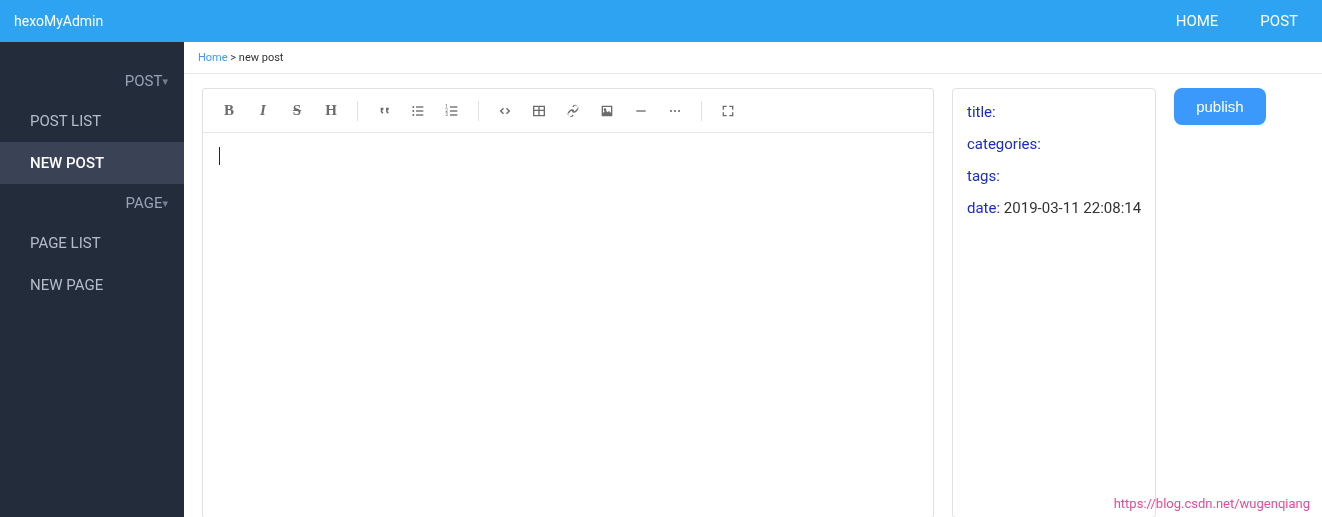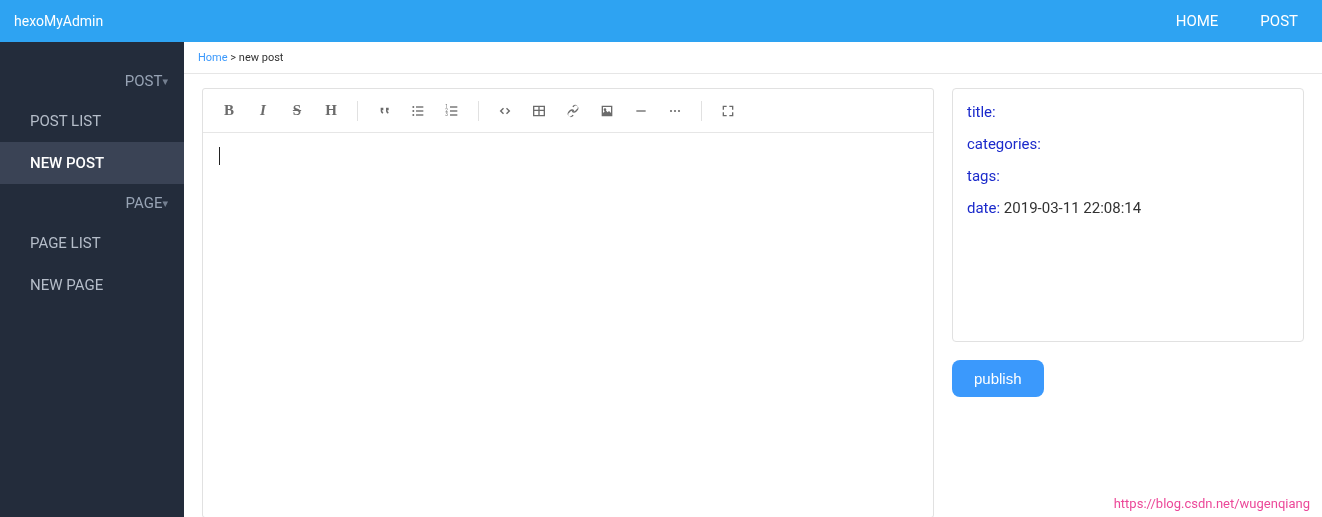--- a/index.html
+++ b/index.html
@@ -101,21 +101,21 @@
     padding: 14px 16px;
     outline: none;
     font-size: 15px;
   }
   .cursor-line {
     width: 1px; height: 18px; background: #222;
     animation: blink 1s step-end infinite;
   }
   @keyframes blink { 50% { opacity: 0; } }
   
-  .side-right { width: 352px; display: flex; flex-direction: column; gap: 18px; }
+  .side-right { width: 352px; display: flex; flex-direction: row; gap: 18px; }
   .meta-card {
     border: 1px solid #e1e1e1;
     border-radius: 4px;
     background: #fff;
     padding: 14px 14px 110px 14px;
     font-size: 15px;
   }
   .meta-row { margin-bottom: 14px; }
   .meta-label { color: #1b2acb; }
   .meta-val { color: #333; }

